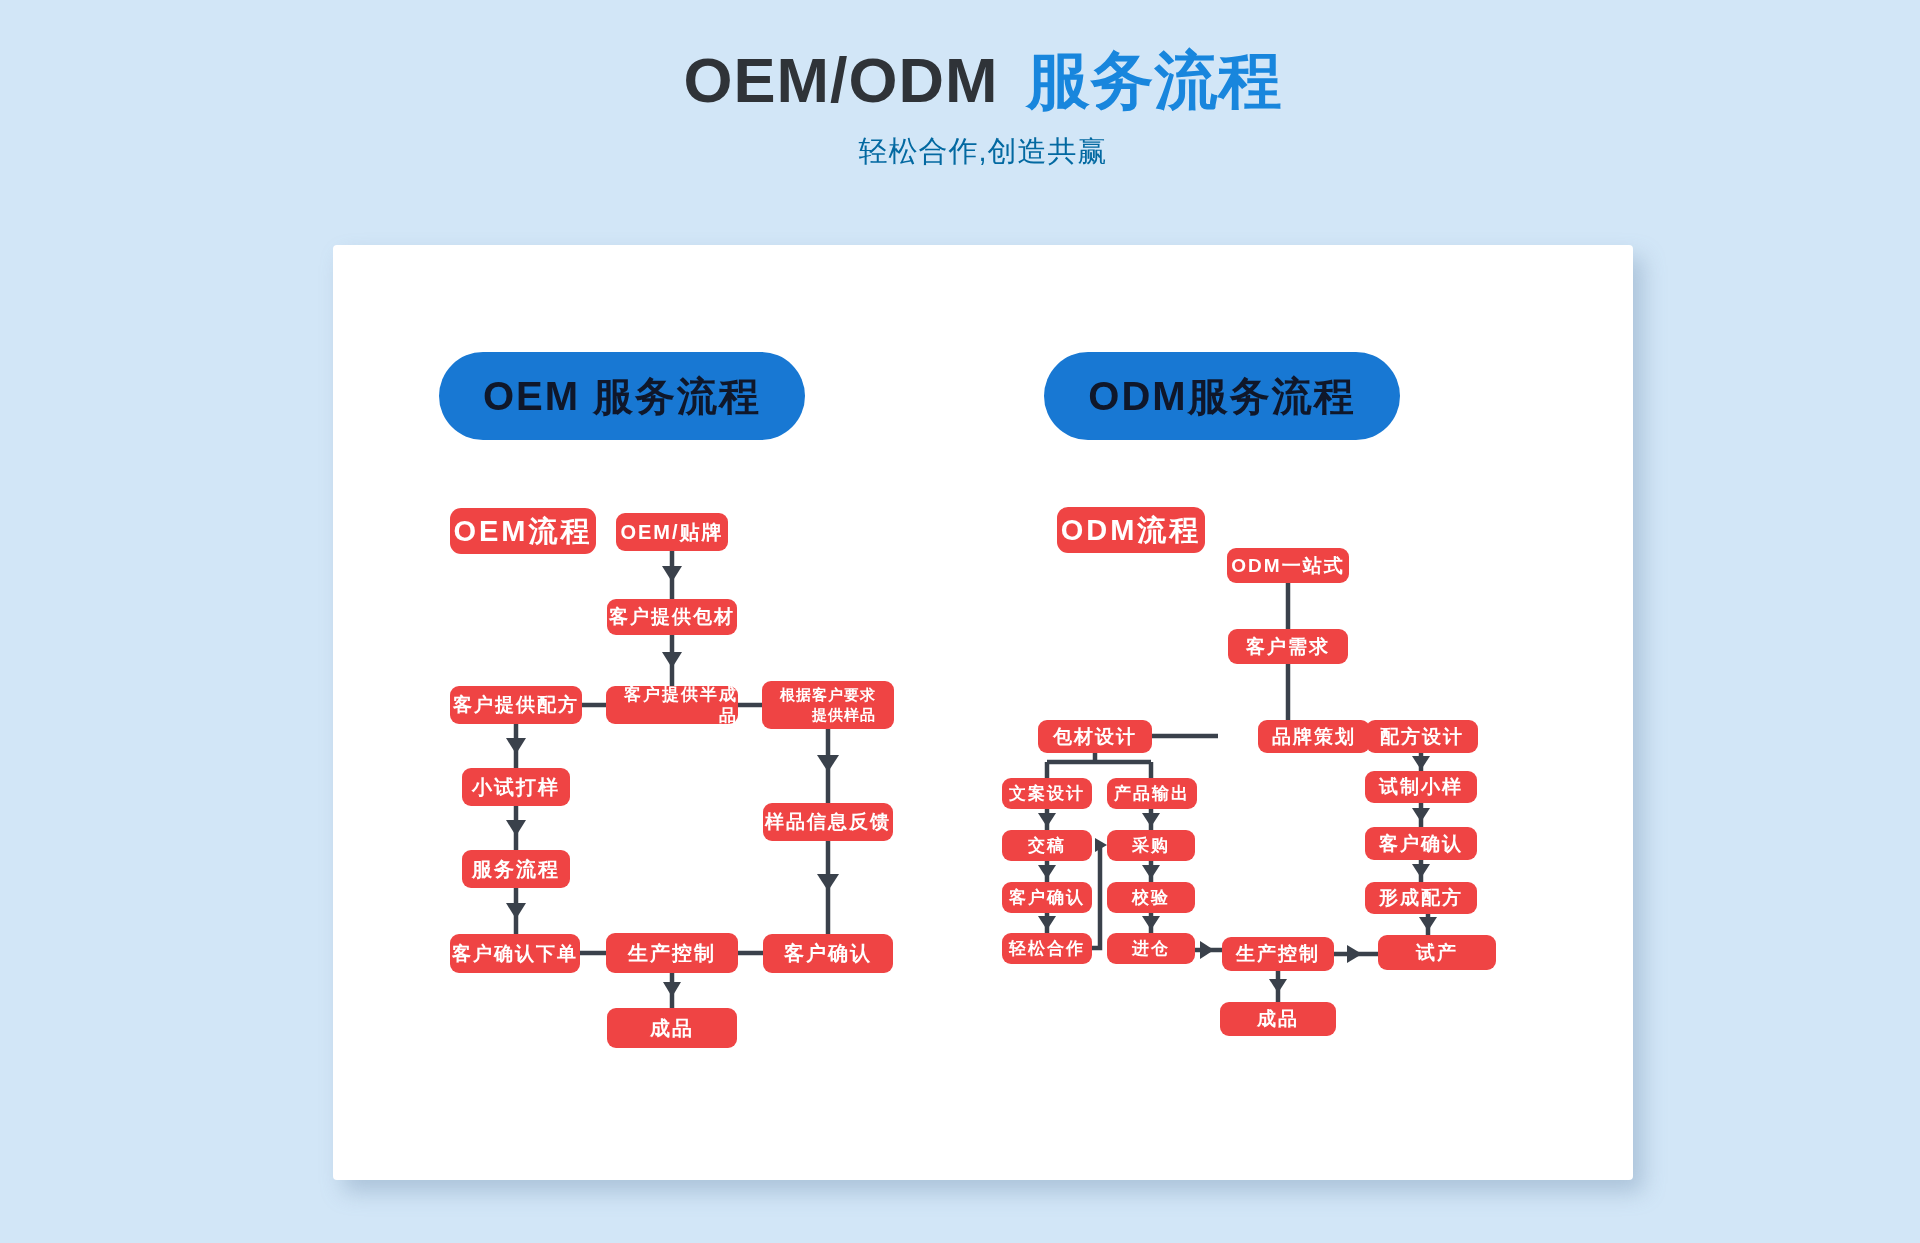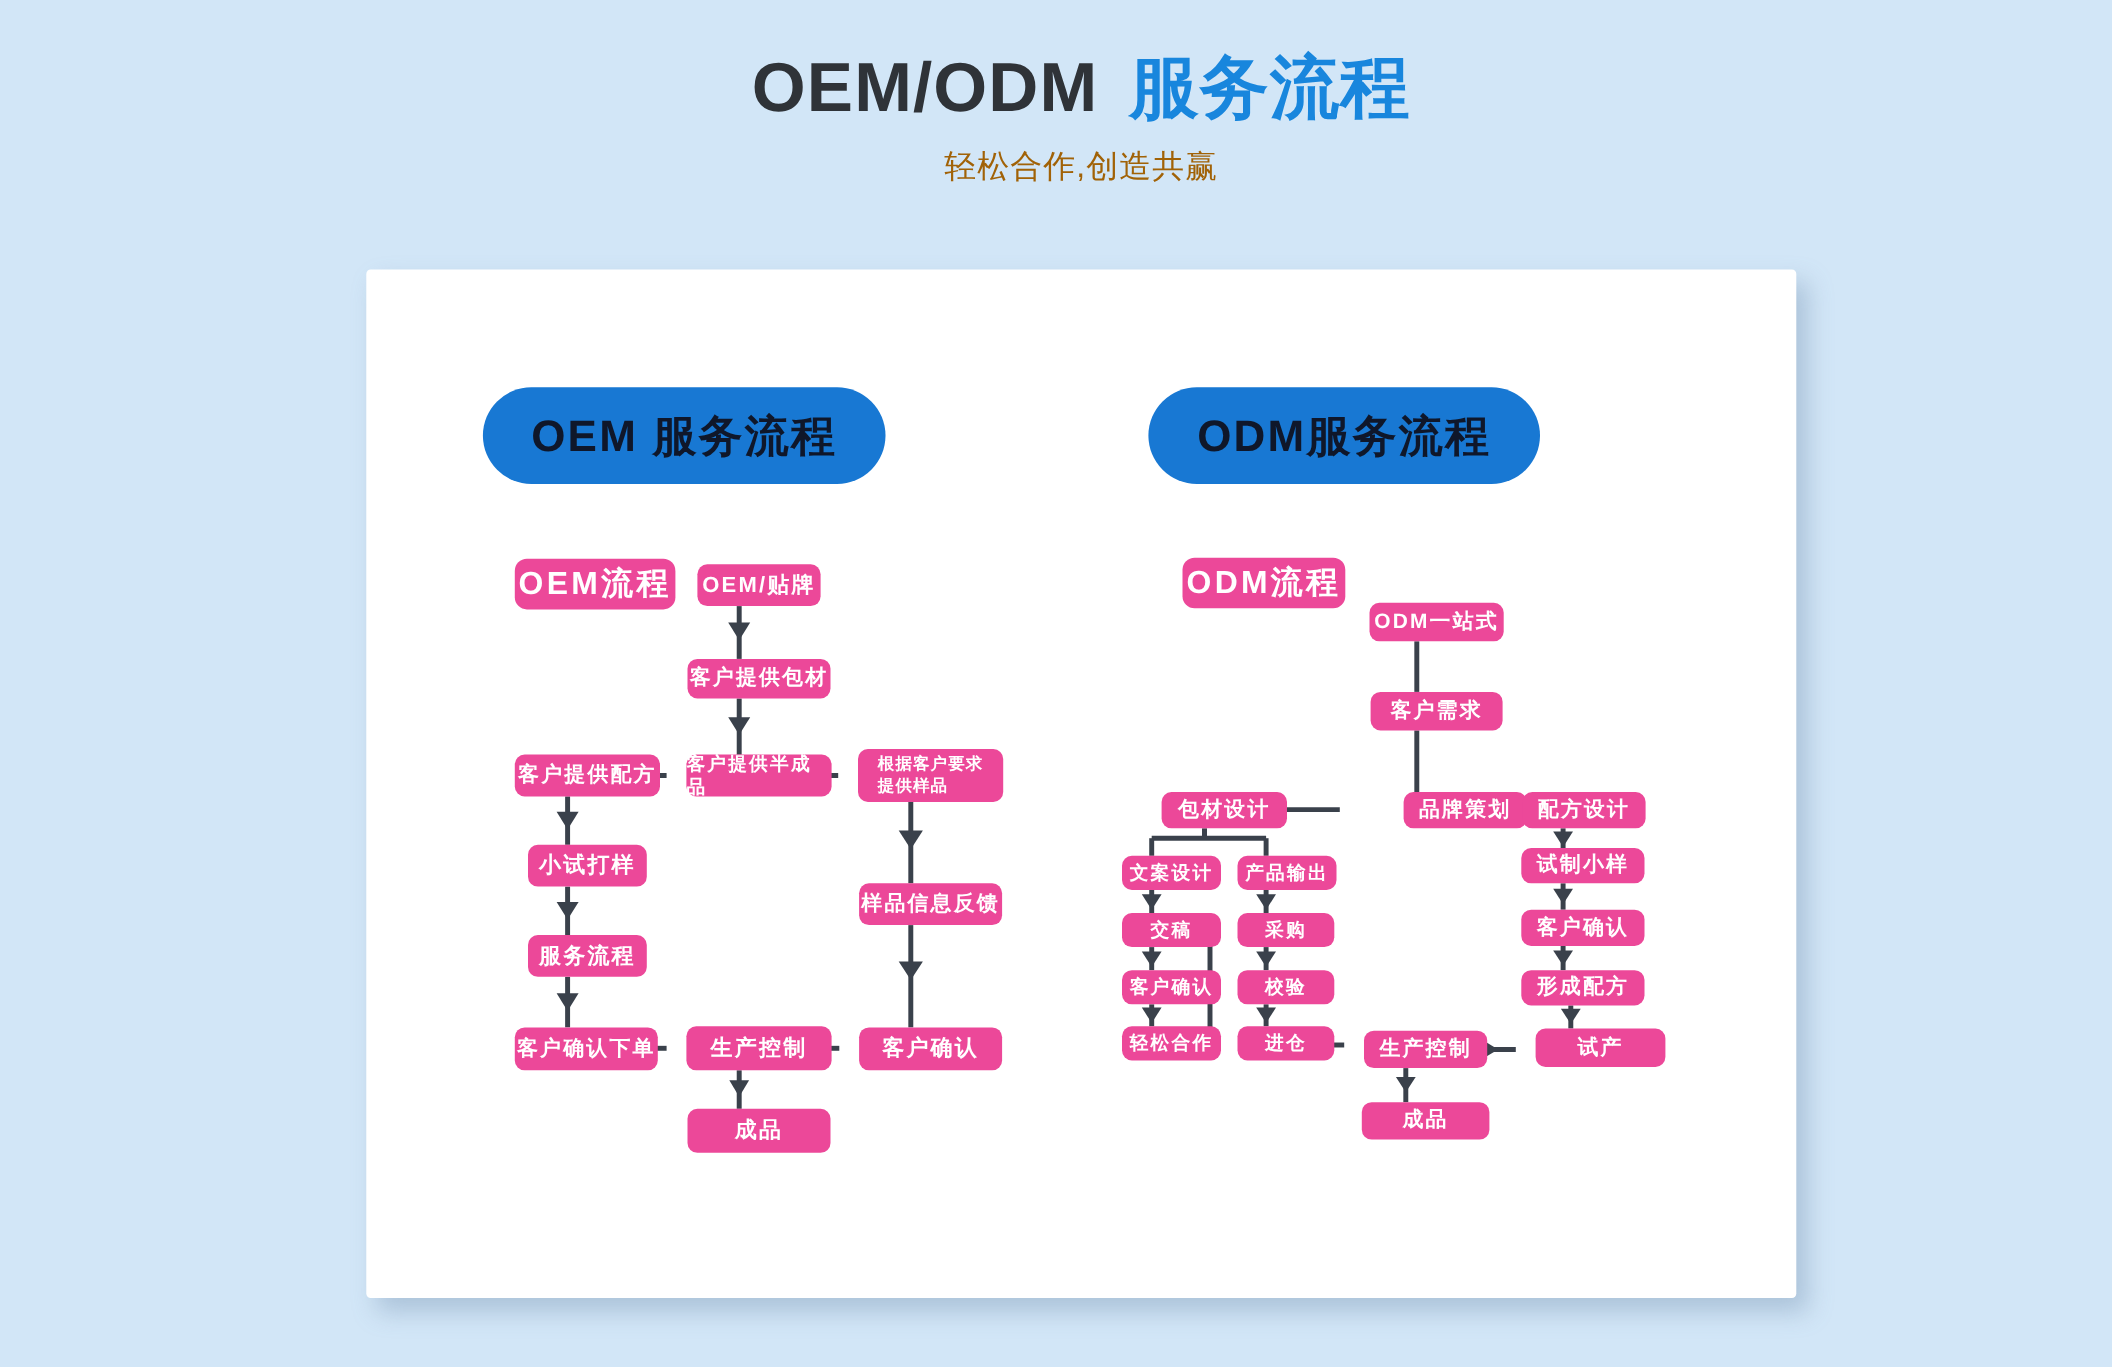--- a/index.html
+++ b/index.html
@@ -7,39 +7,39 @@
     width:1920px;height:1243px;
     background:#d2e6f7;
     font-family:"Liberation Sans","DejaVu Sans",sans-serif;
     overflow:hidden;
     position:relative;
   }
   .page{position:absolute;left:0;top:0;width:1920px;height:1243px;}
   .header{position:absolute;left:333px;top:40px;width:1300px;text-align:center;}
   .title{font-size:63px;font-weight:800;color:#2f3338;letter-spacing:1px;line-height:1.3;}
   .title .cn{color:#1886dd;margin-left:28px;}
-  .subtitle{margin-top:10px;font-size:29px;color:#a16207;letter-spacing:1px;}
+  .subtitle{margin-top:10px;font-size:29px;color:#0369a1;letter-spacing:1px;}
   .card{
     position:absolute;left:333px;top:245px;width:1300px;height:935px;
     background:#ffffff;border-radius:4px;
     box-shadow:10px 12px 22px rgba(110,140,170,0.38);
   }
   .pill{
     position:absolute;background:#1878d3;color:#0f172a;border-radius:44px;
     display:flex;align-items:center;justify-content:center;
     font-weight:bold;font-size:40px;letter-spacing:2px;
   }
   #pill-oem{left:439px;top:352px;width:366px;height:88px;}
   #pill-odm{left:1044px;top:352px;width:356px;height:88px;}
   #edge-layer{position:absolute;left:0;top:0;width:1920px;height:1243px;pointer-events:none;}
   .node{
-    position:absolute;background:#ec4899;color:#ffffff;
+    position:absolute;background:#ef4444;color:#ffffff;
     display:flex;align-items:center;justify-content:center;
-    font-weight:bold;text-align:left;white-space:pre-line;
-    border-radius:9px;line-height:1.25;letter-spacing:2px;margin-left:18px;
+    font-weight:bold;text-align:right;white-space:pre-line;
+    border-radius:9px;line-height:1.25;letter-spacing:2px;
   }
   .node-title{border-radius:11px;letter-spacing:3px;}
   .node-ml{letter-spacing:1px;line-height:1.35;}
 </style>
 </head>
 <body>
 
 <div class="page">
 
   <div class="header">

